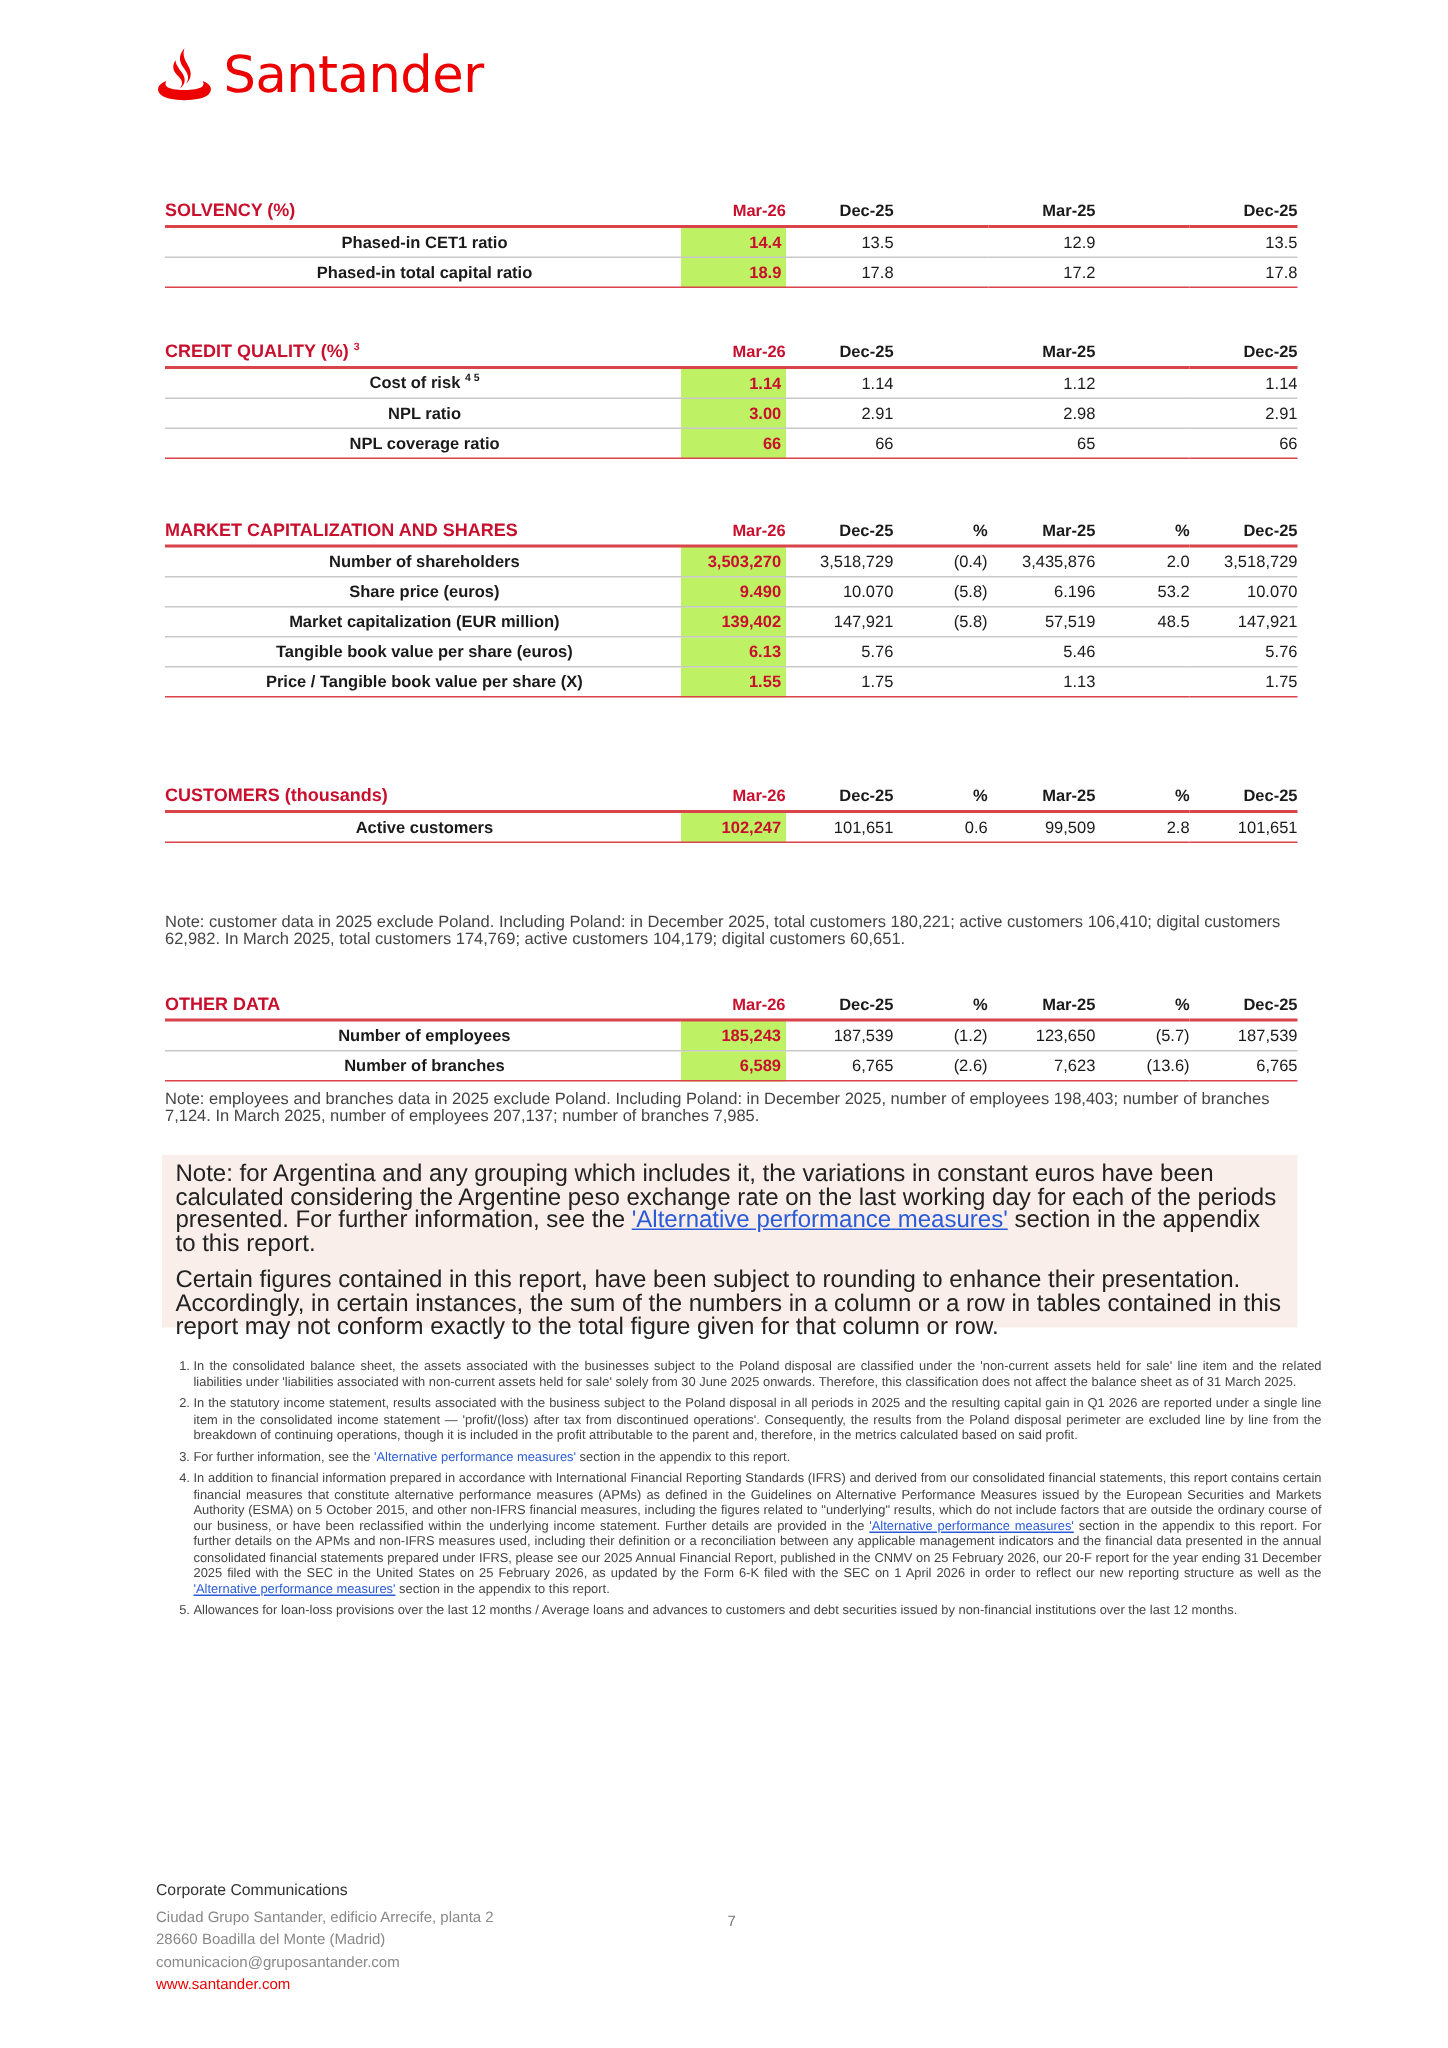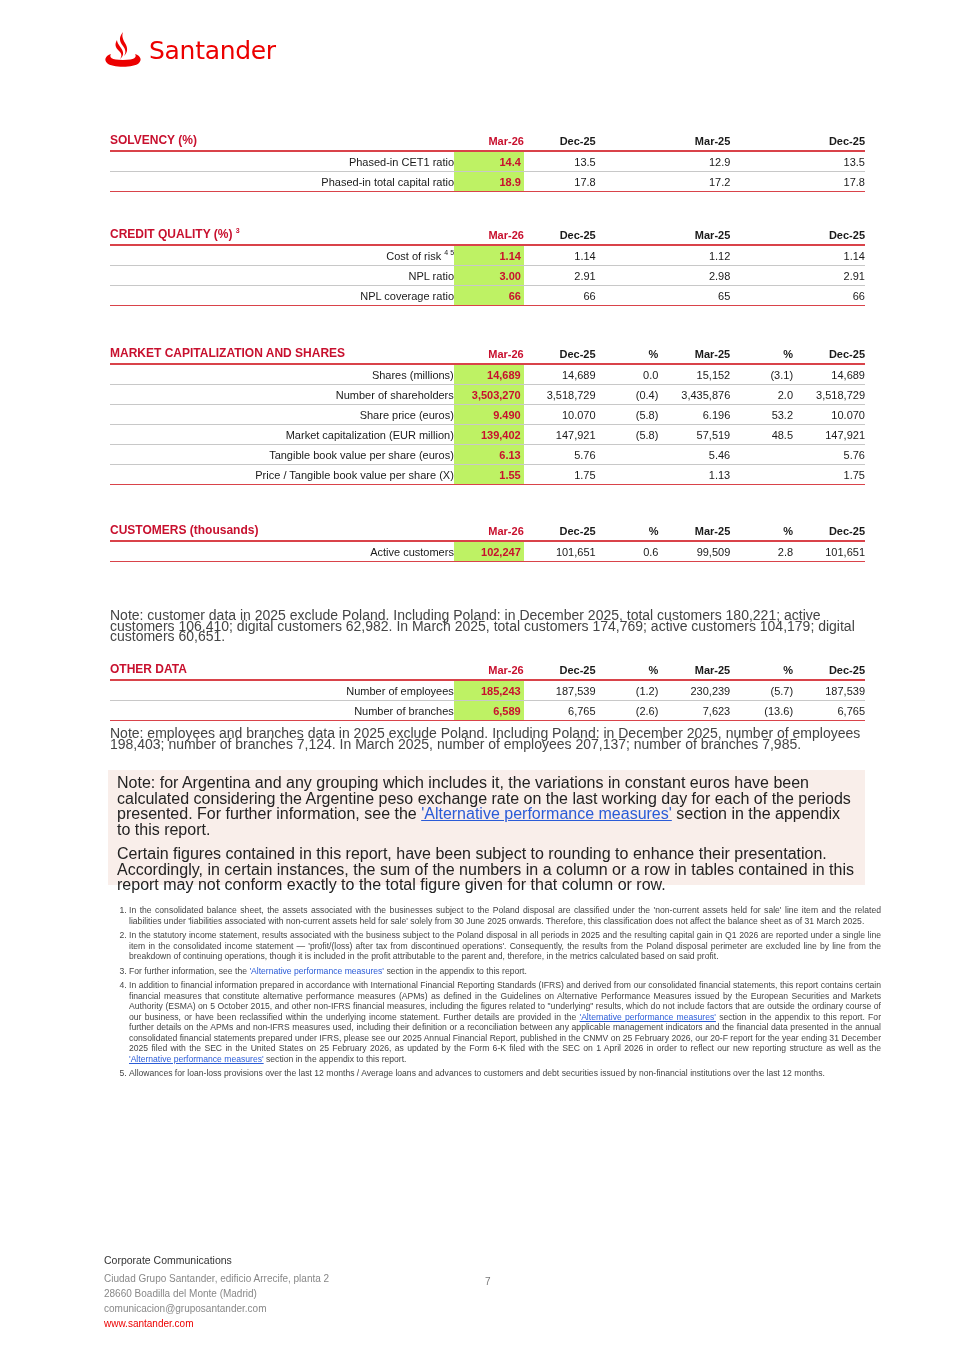--- a/index.html
+++ b/index.html
@@ -1,35 +1,35 @@
 <!DOCTYPE html>
 <html><head>
 <meta charset="utf-8">
 <style>
   html, body { margin: 0; padding: 0; background: #ffffff; }
   body { width: 965px; height: 1365px; position: relative; font-family: "Liberation Sans", sans-serif; color: #1a1a1a; overflow: hidden; }
   .logo { position: absolute; left: 103px; top: 30px; display: flex; align-items: center; }
   .logo svg { display: block; }
-  .logo-text { font-family: "DejaVu Sans", sans-serif; color: #ec0000; font-size: 25px; margin-left: 6px; letter-spacing: -0.3px; line-height: 1; }
+  .logo-text { font-family: "DejaVu Sans", sans-serif; color: #ec0000; font-size: 34px; margin-left: 6px; letter-spacing: -0.3px; line-height: 1; }
 
   table.kpi { position: absolute; left: 110px; width: 755px; border-collapse: collapse; font-size: 11px; }
   table.kpi th { font-weight: bold; text-align: right; padding: 0 0 3px 0; height: 16px; vertical-align: bottom; border-bottom: 2px solid #d9434a; }
   table.kpi th.title { text-align: left; color: #c8102e; font-size: 12px; }
   table.kpi th.cur { color: #c8102e; }
   table.kpi td { text-align: right; height: 19px; padding: 0; border-bottom: 1px solid #c8c8c8; }
   table.kpi tr:last-child td { border-bottom: 1.5px solid #d9434a; }
-  table.kpi td.lbl { text-align: right; padding-left: 2px; }
+  table.kpi td.lbl { text-align: center; padding-left: 2px; font-weight: bold; }
   table.kpi td.cur { color: #c8102e; font-weight: bold; background: #bef264; padding-right: 3px; }
   table.kpi sup { font-size: 7px; }
   col.c-lbl { width: 345px; }
   col.c-cur { width: 70px; }
   col.c-n { width: 72px; }
   col.c-p { width: 63px; }
 
-  .note-small { position: absolute; left: 110px; width: 755px; font-size: 14px; line-height: 10.5px; color: #444; }
+  .note-small { position: absolute; left: 110px; width: 755px; font-size: 11px; line-height: 10.5px; color: #444; }
 
   .notebox { position: absolute; left: 108px; top: 770px; width: 757px; height: 115px; background: #f9eeea; box-sizing: border-box; padding: 5px 9px; font-size: 16px; line-height: 15.5px; color: #222; }
   .notebox p { margin: 0 0 9px 0; }
   a.apm { color: #2a5bd7; text-decoration: underline; }
 
   ol.footnotes { position: absolute; left: 110px; top: 905px; width: 752px; margin: 0; padding: 0 0 0 19px; font-size: 8.6px; line-height: 10.5px; color: #444; text-align: justify; }
   ol.footnotes li { margin-bottom: 4px; padding-left: 0; }
 
   .footer { position: absolute; left: 104px; top: 1253px; font-size: 10px; line-height: 15px; color: #888; }
   .footer .org { color: #333; font-size: 10.5px; margin-bottom: 3px; }
@@ -159,29 +159,20 @@
     <th class="cur">Mar-26</th>
     <th>Dec-25</th>
     <th>%</th>
     <th>Mar-25</th>
     <th>%</th>
     <th>Dec-25</th>
   </tr>
     </thead>
   <tbody id="mc-body">
       <tr>
-        <td class="lbl">Shares (millions)</td>
-        <td class="cur">14,689</td>
-        <td>14,689</td>
-        <td>0.0</td>
-        <td>15,152</td>
-        <td>(3.1)</td>
-        <td>14,689</td>
-      </tr>
-      <tr>
         <td class="lbl">Number of shareholders</td>
         <td class="cur">3,503,270</td>
         <td>3,518,729</td>
         <td>(0.4)</td>
         <td>3,435,876</td>
         <td>2.0</td>
         <td>3,518,729</td>
       </tr>
       <tr>
         <td class="lbl">Share price (euros)</td>
@@ -277,21 +268,21 @@
     <th>%</th>
     <th>Dec-25</th>
   </tr>
     </thead>
   <tbody id="od-body">
       <tr>
         <td class="lbl">Number of employees</td>
         <td class="cur">185,243</td>
         <td>187,539</td>
         <td>(1.2)</td>
-        <td>230,239</td>
+        <td>123,650</td>
         <td>(5.7)</td>
         <td>187,539</td>
       </tr>
       <tr>
         <td class="lbl">Number of branches</td>
         <td class="cur">6,589</td>
         <td>6,765</td>
         <td>(2.6)</td>
         <td>7,623</td>
         <td>(13.6)</td>

